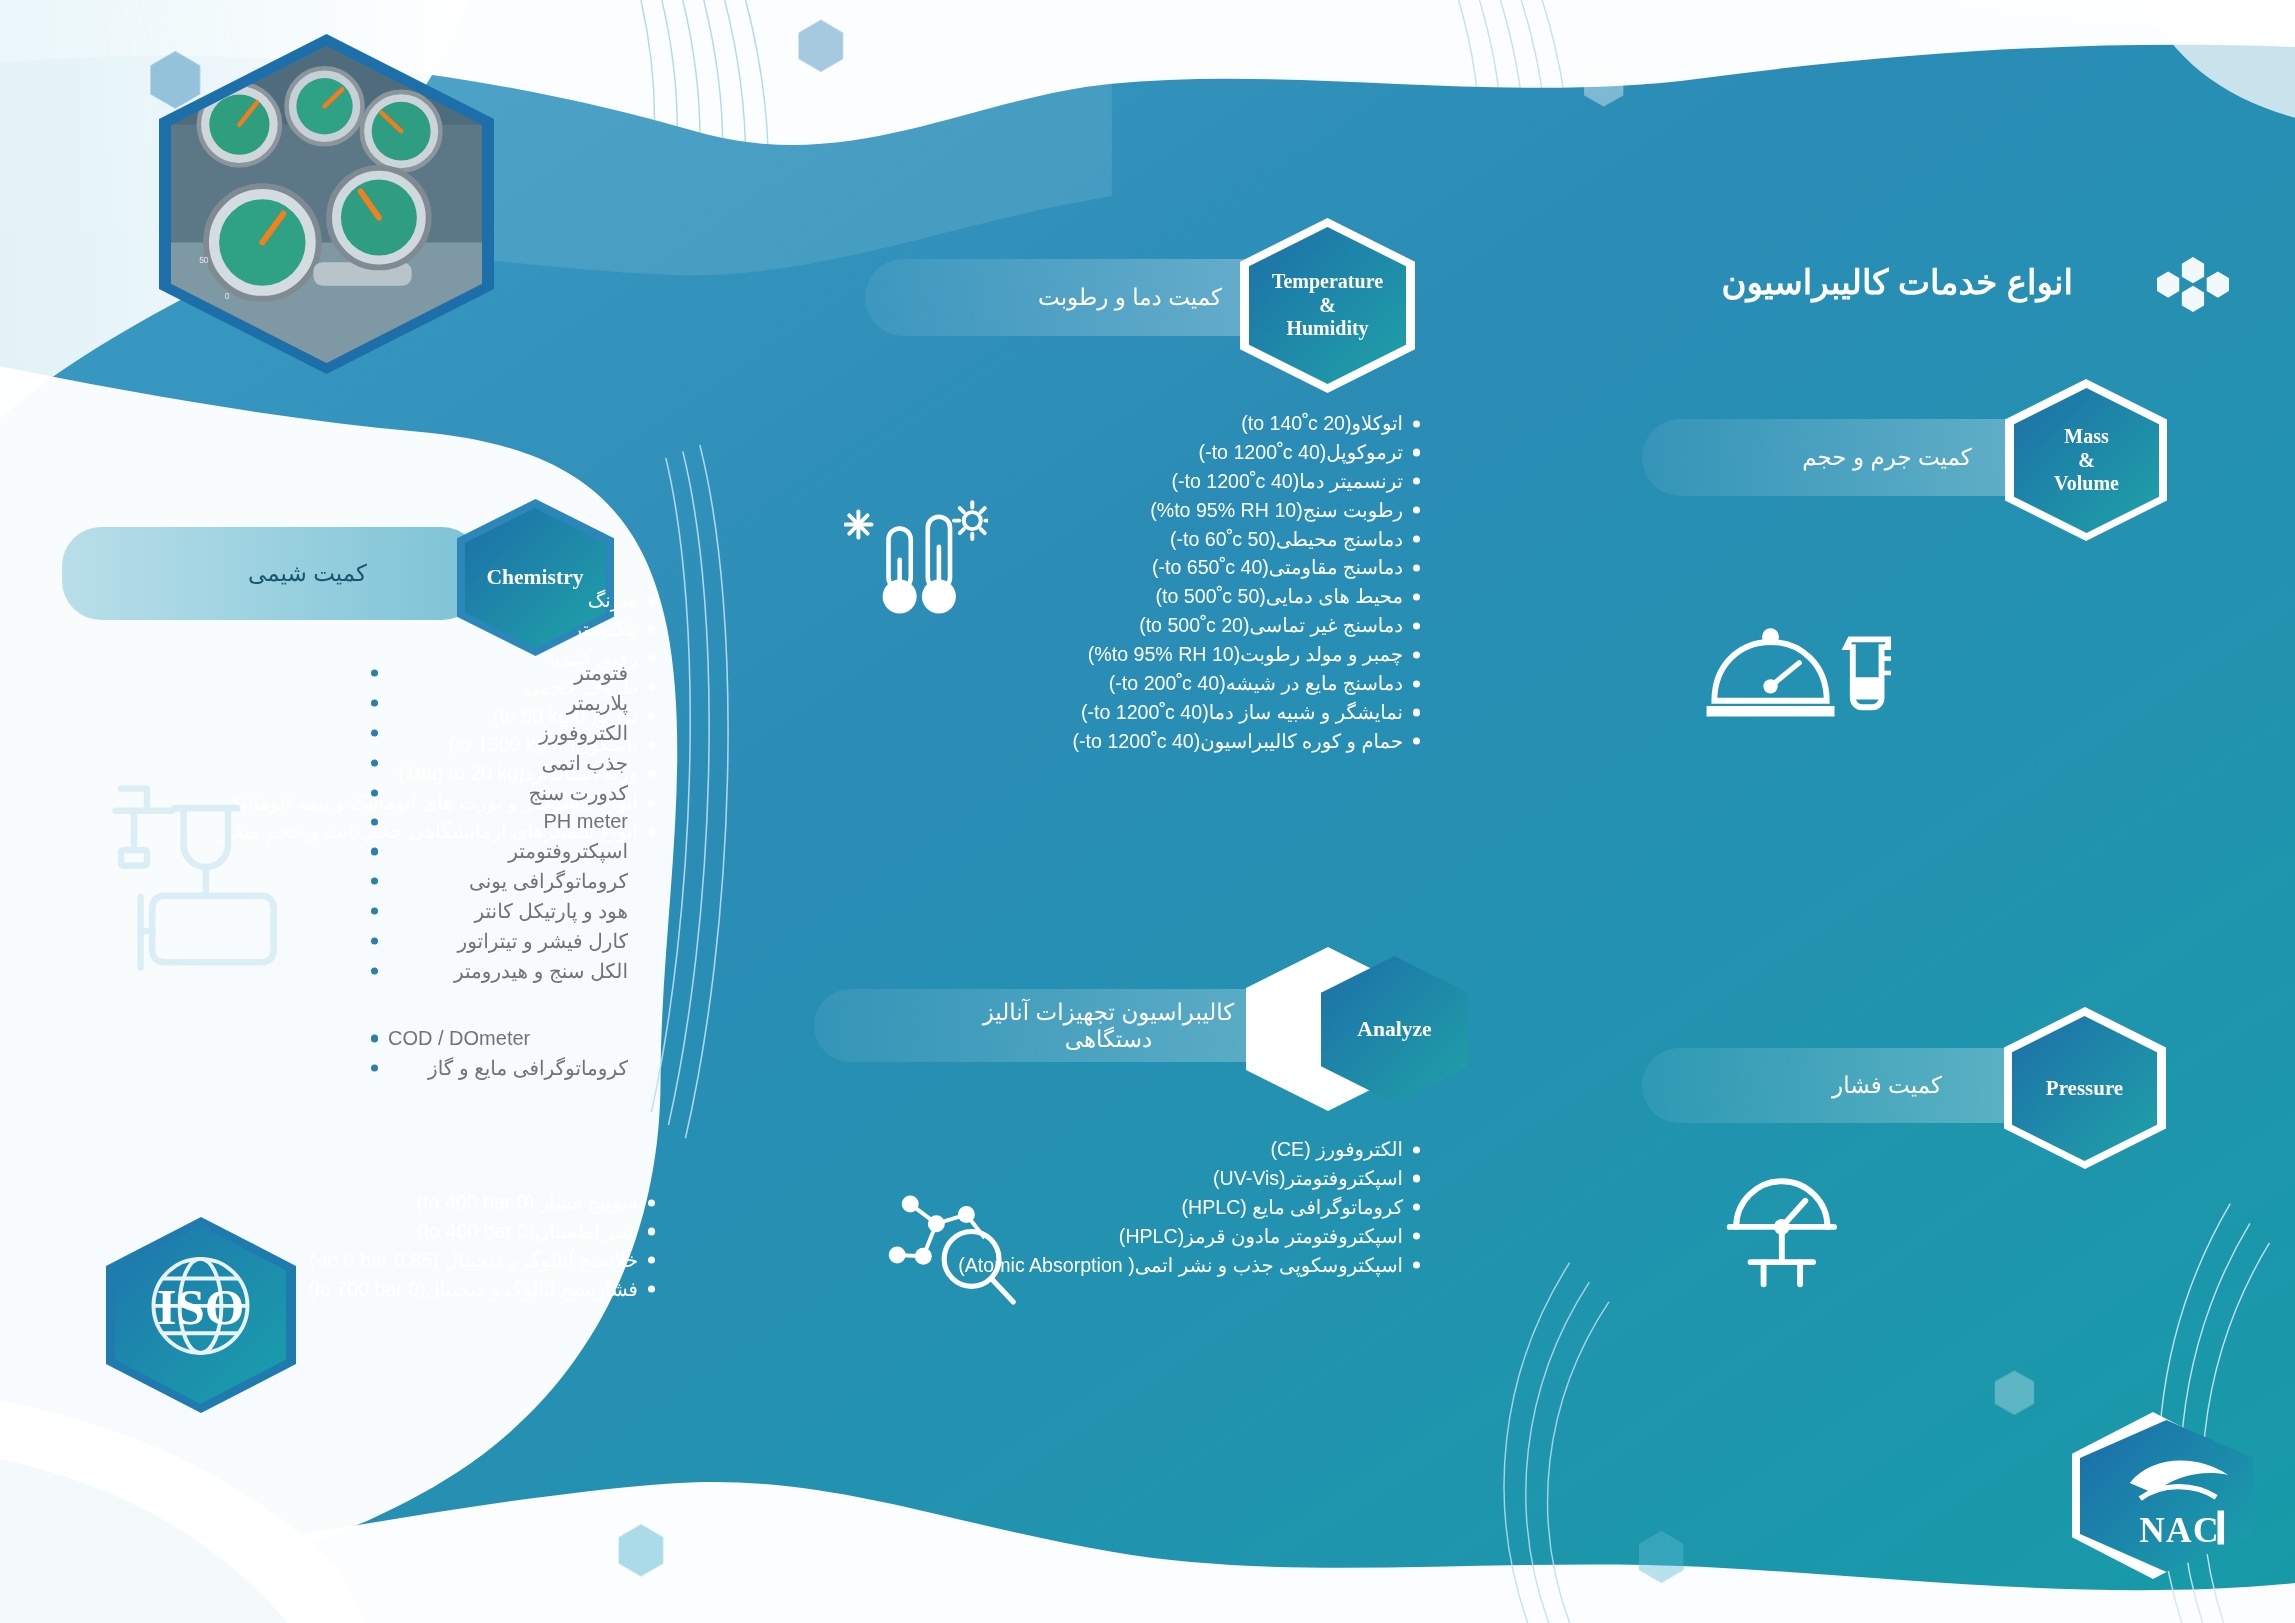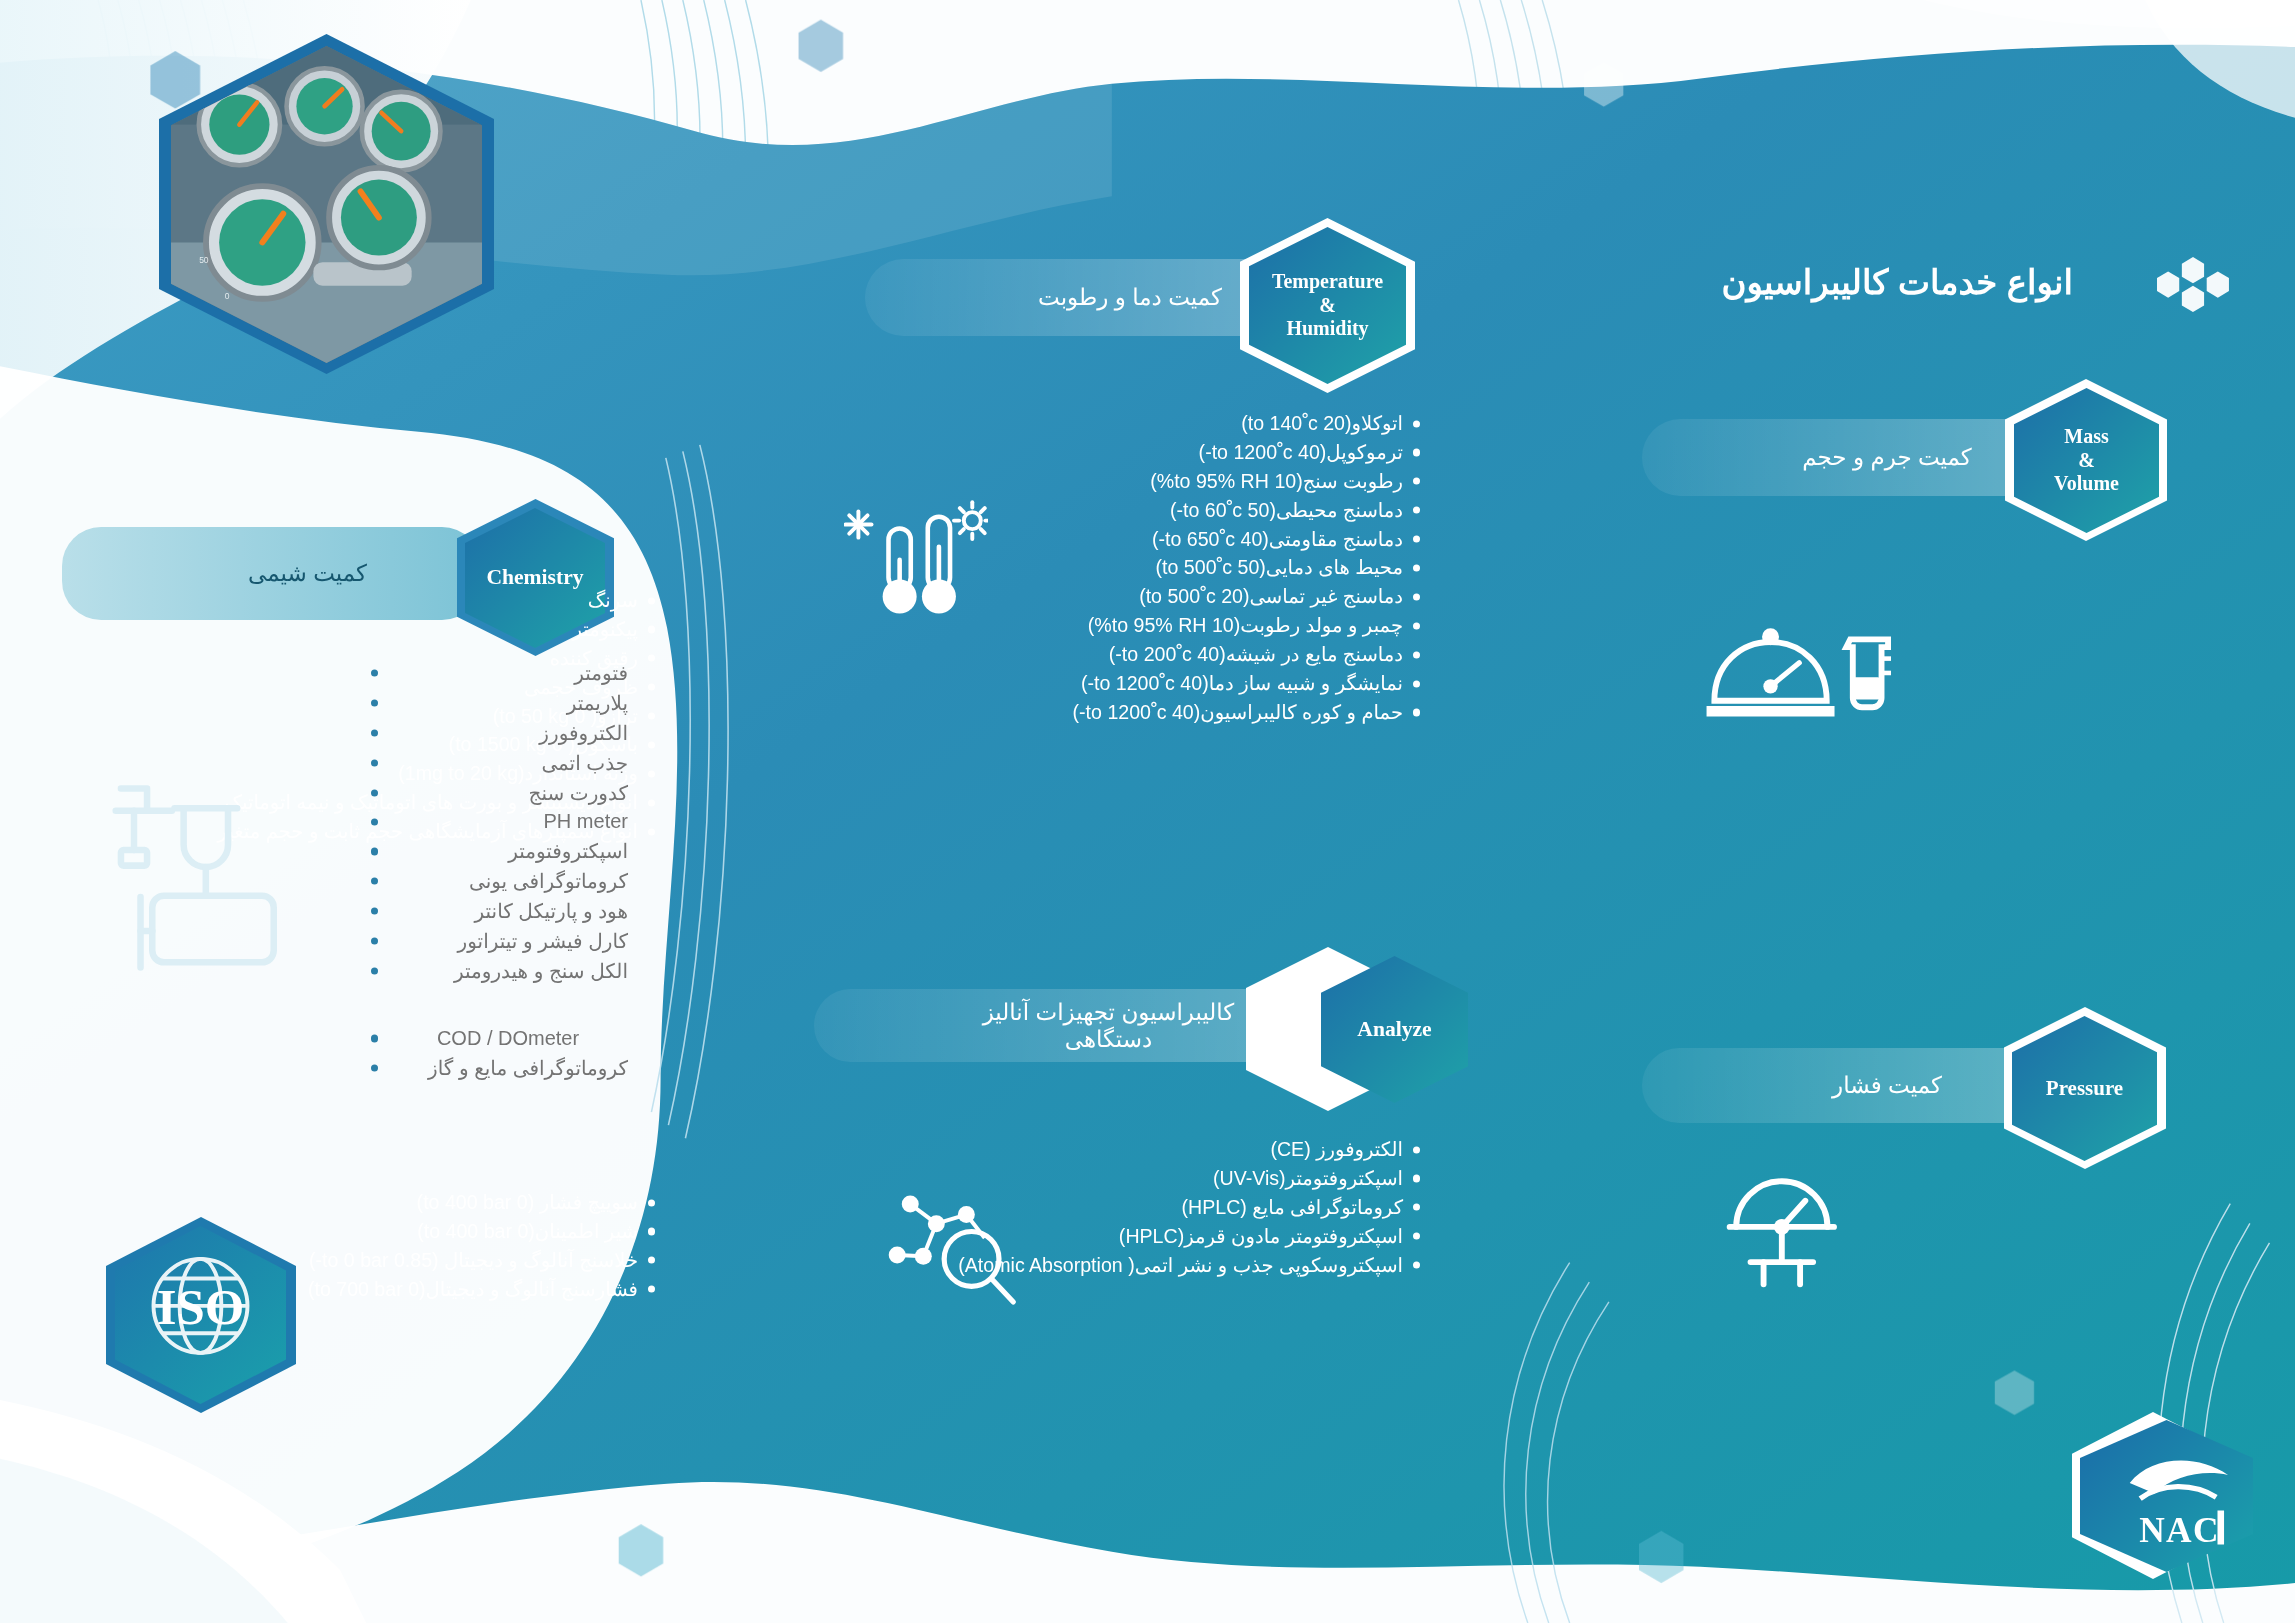--- a/index.html
+++ b/index.html
@@ -311,20 +311,21 @@
         <line x1="209" y1="49" x2="215" y2="55"></line>
         <line x1="215" y1="17" x2="209" y2="23"></line>
         <line x1="183" y1="49" x2="177" y2="55"></line>
       </g>
     </svg>
   </div>
 
   <ul class="blist white-list" style="right:870px; top:412px; width:661px;">
     <li>اتوکلاو(20 to 140 ْc)</li>
     <li>ترموکوپل(40 to 1200 ْc-)</li>
+    <li>ترنسمیتر دما(40 to 1200 ْc-)</li>
     <li>رطوبت سنج(10 to 95% RH%)</li>
     <li>دماسنج محیطی(50 to 60 ْc-)</li>
     <li>دماسنج مقاومتی(40 to 650 ْc-)</li>
     <li>محیط های دمایی(50 to 500 ْc)</li>
     <li>دماسنج غیر تماسی(20 to 500 ْc)</li>
     <li>چمبر و مولد رطوبت(10 to 95% RH%)</li>
     <li>دماسنج مایع در شیشه(40 to 200 ْc-)</li>
     <li>نمایشگر و شبیه ساز دما(40 to 1200 ْc-)</li>
     <li>حمام و کوره کالیبراسیون(40 to 1200 ْc-)</li>
   </ul>
@@ -400,21 +401,21 @@
     <li style="text-align:right;">پلاریمتر</li>
     <li style="text-align:right;">الکتروفورز</li>
     <li style="text-align:right;">جذب اتمی</li>
     <li style="text-align:right;">کدورت سنج</li>
     <li style="text-align:right;">PH meter</li>
     <li style="text-align:right;">اسپکتروفتومتر</li>
     <li style="text-align:right;">کروماتوگرافی یونی</li>
     <li style="text-align:right;">هود و پارتیکل کانتر</li>
     <li style="text-align:right;">کارل فیشر و تیتراتور</li>
     <li style="text-align:right;">الکل سنج و هیدرومتر</li>
-    <li style="text-align:center;margin-top:44px;">COD / DOmeter</li>
+    <li style="text-align:left;margin-top:44px;">COD / DOmeter</li>
     <li style="text-align:right;">کروماتوگرافی مایع و گاز</li>
   </ul>
 
   <div class="hex-outline" style="left:1246px; top:947px; width:164px; height:164px;"></div>
   <div class="hex" style="left:1321px; top:956px; width:147px; height:147px; background:linear-gradient(135deg,#1d6fa8,#1fa2a8); font-size:21.6px;">
     <div>Analyze</div>
   </div>
   <div class="pill" style="left:814px; top:989px; width:510px; height:73px; background:linear-gradient(90deg,rgba(255,255,255,0.06),rgba(255,255,255,0.28));">
     <span style="text-align:center; padding-left:79px;">کالیبراسیون تجهیزات آنالیز دستگاهی</span>
   </div>

